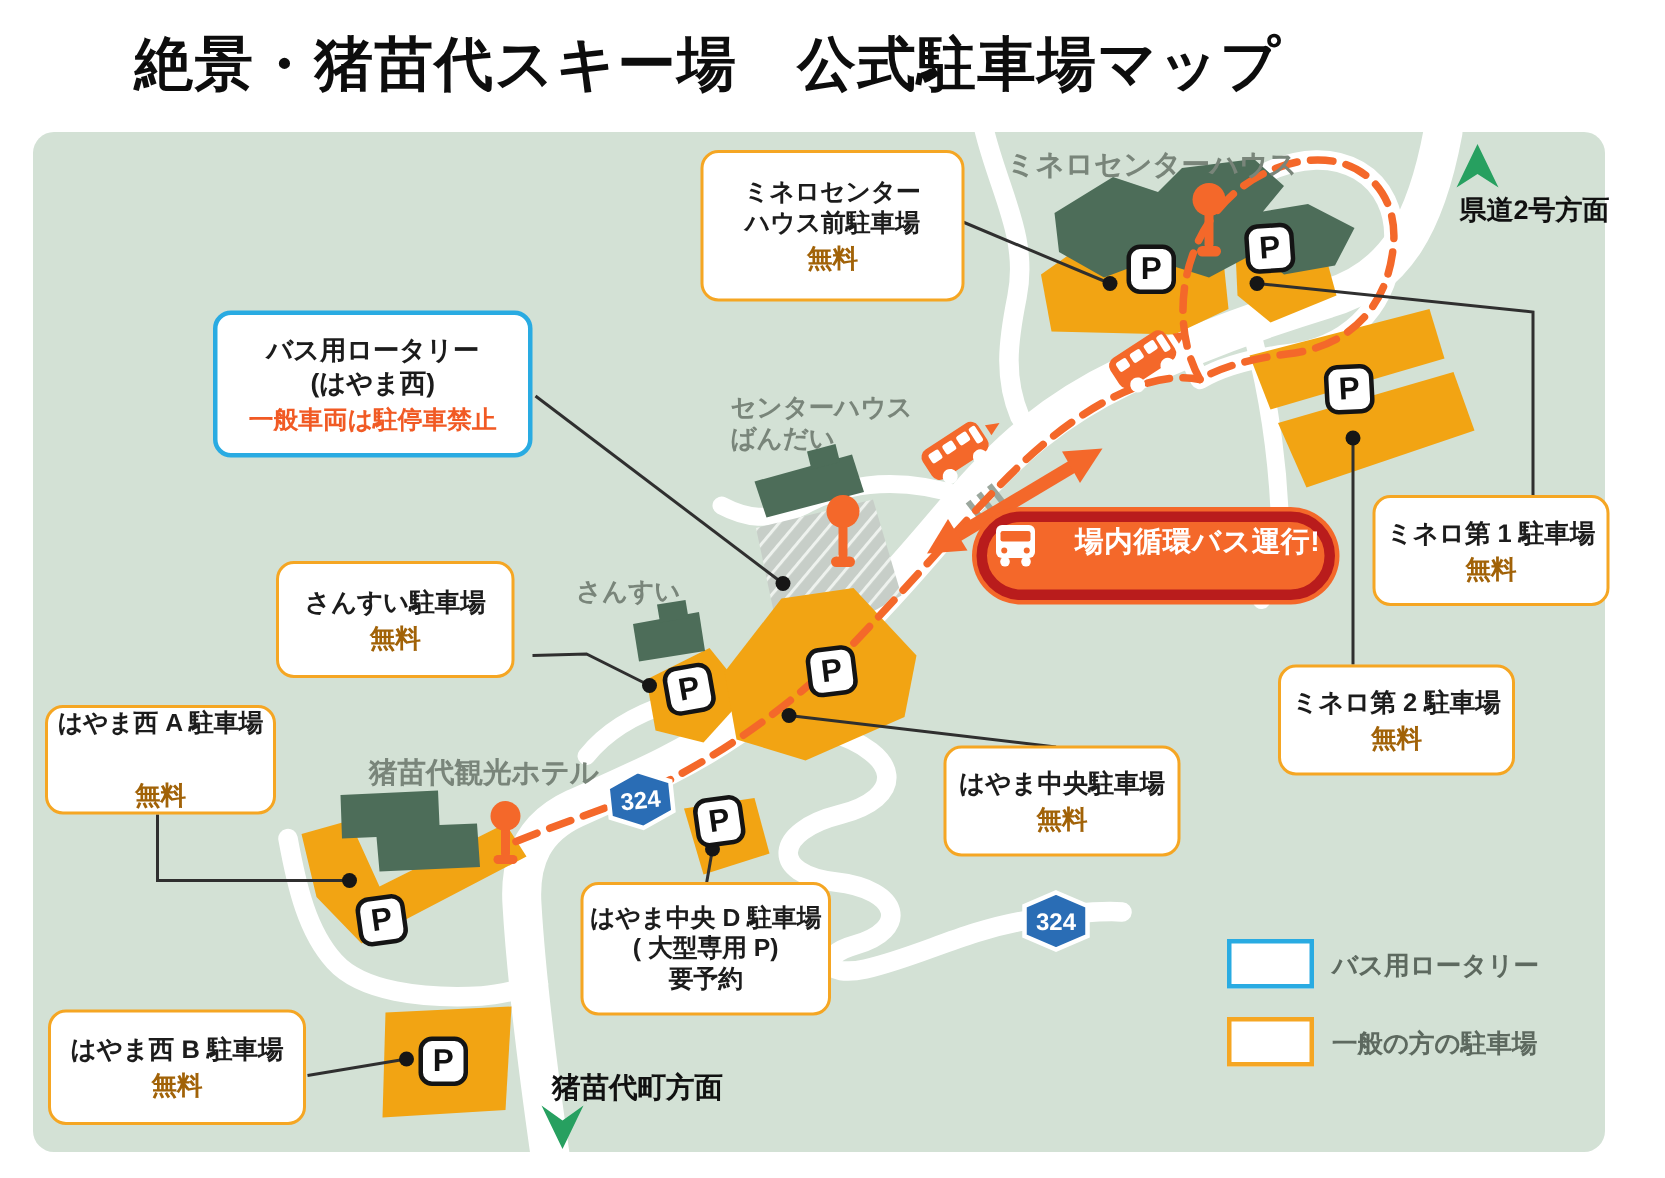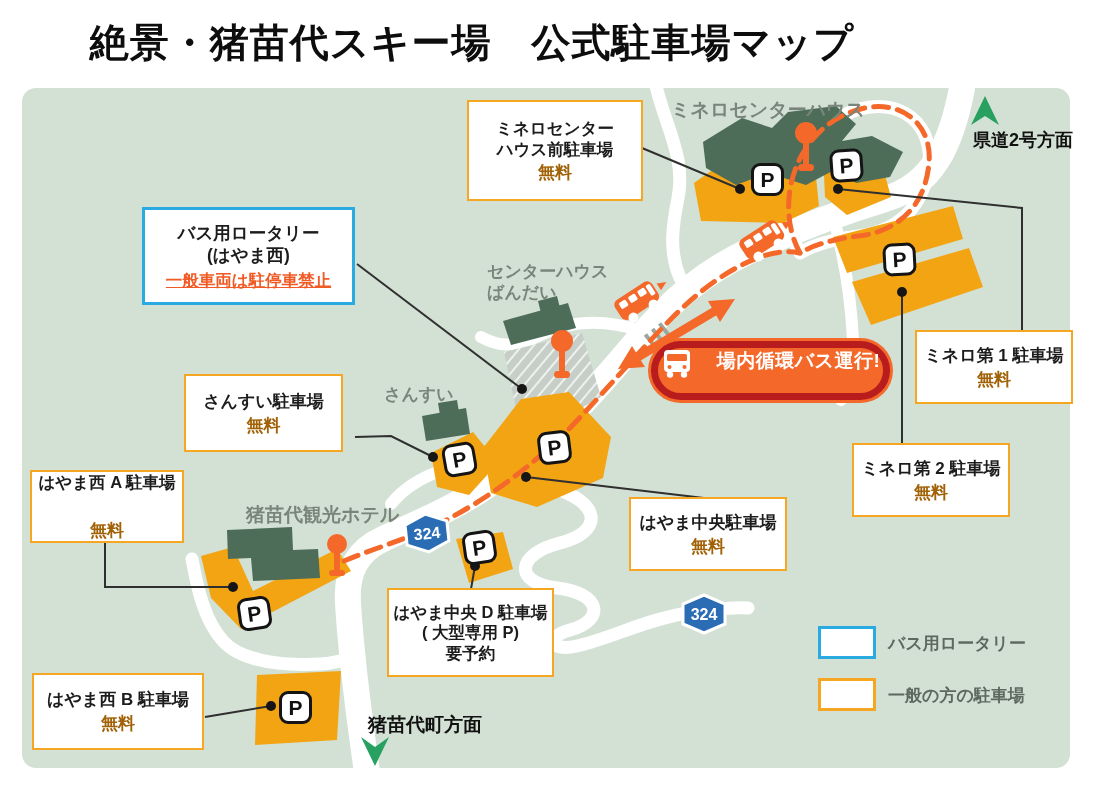--- a/index.html
+++ b/index.html
@@ -4,26 +4,26 @@
 <style>
   html,body{margin:0;padding:0;background:#ffffff;}
   body{width:1110px;height:785px;overflow:hidden;position:relative;
        font-family:"Liberation Sans","DejaVu Sans",sans-serif;}
   .stage{position:absolute;inset:0;}
   .page-title{position:absolute;top:16px;left:0;width:944px;text-align:center;
        font-size:39px;font-weight:bold;color:#0d0d0d;letter-spacing:1px;margin:0;}
   svg.map-art{position:absolute;left:0;top:0;}
 
   
-  .callout{position:absolute;background:#fff;border:2.5px solid #f5a623;border-radius:0;
+  .callout{position:absolute;background:#fff;border:2.5px solid #f5a623;border-radius:12px;
        box-sizing:border-box;display:flex;flex-direction:column;align-items:center;
        justify-content:center;text-align:center;padding:4px 4px;}
   .callout .line{font-size:17px;font-weight:600;color:#1c1c1c;line-height:1.25;}
   .callout .fee{font-size:17px;font-weight:700;color:#a16207;margin-top:5px;line-height:1.1;}
-  .callout .warning{font-size:16.5px;font-weight:700;color:#f15a24;margin-top:4px;line-height:1.1;text-decoration:underline;}
+  .callout .warning{font-size:16.5px;font-weight:700;color:#f15a24;margin-top:4px;line-height:1.1;}
   .c-minero-front{left:467px;top:100px;width:176px;height:101px;}
   .c-minero-front .line{font-size:16.5px;}
   .c-bus-rotary{left:142px;top:207px;width:213px;height:98px;border:3px solid #29abe2;}
   .c-bus-rotary .line{font-size:17.5px;}
   .c-sansui{left:184px;top:374px;width:159px;height:78px;}
   .c-west-a{left:30px;top:470px;width:154px;height:73px;gap:24px;}
   .c-west-a .line{font-size:16.5px;}
   .c-central{left:629px;top:497px;width:158px;height:74px;}
   .c-central-d{left:387px;top:588px;width:167px;height:89px;}
   .c-central-d .line{font-size:16.5px;}

